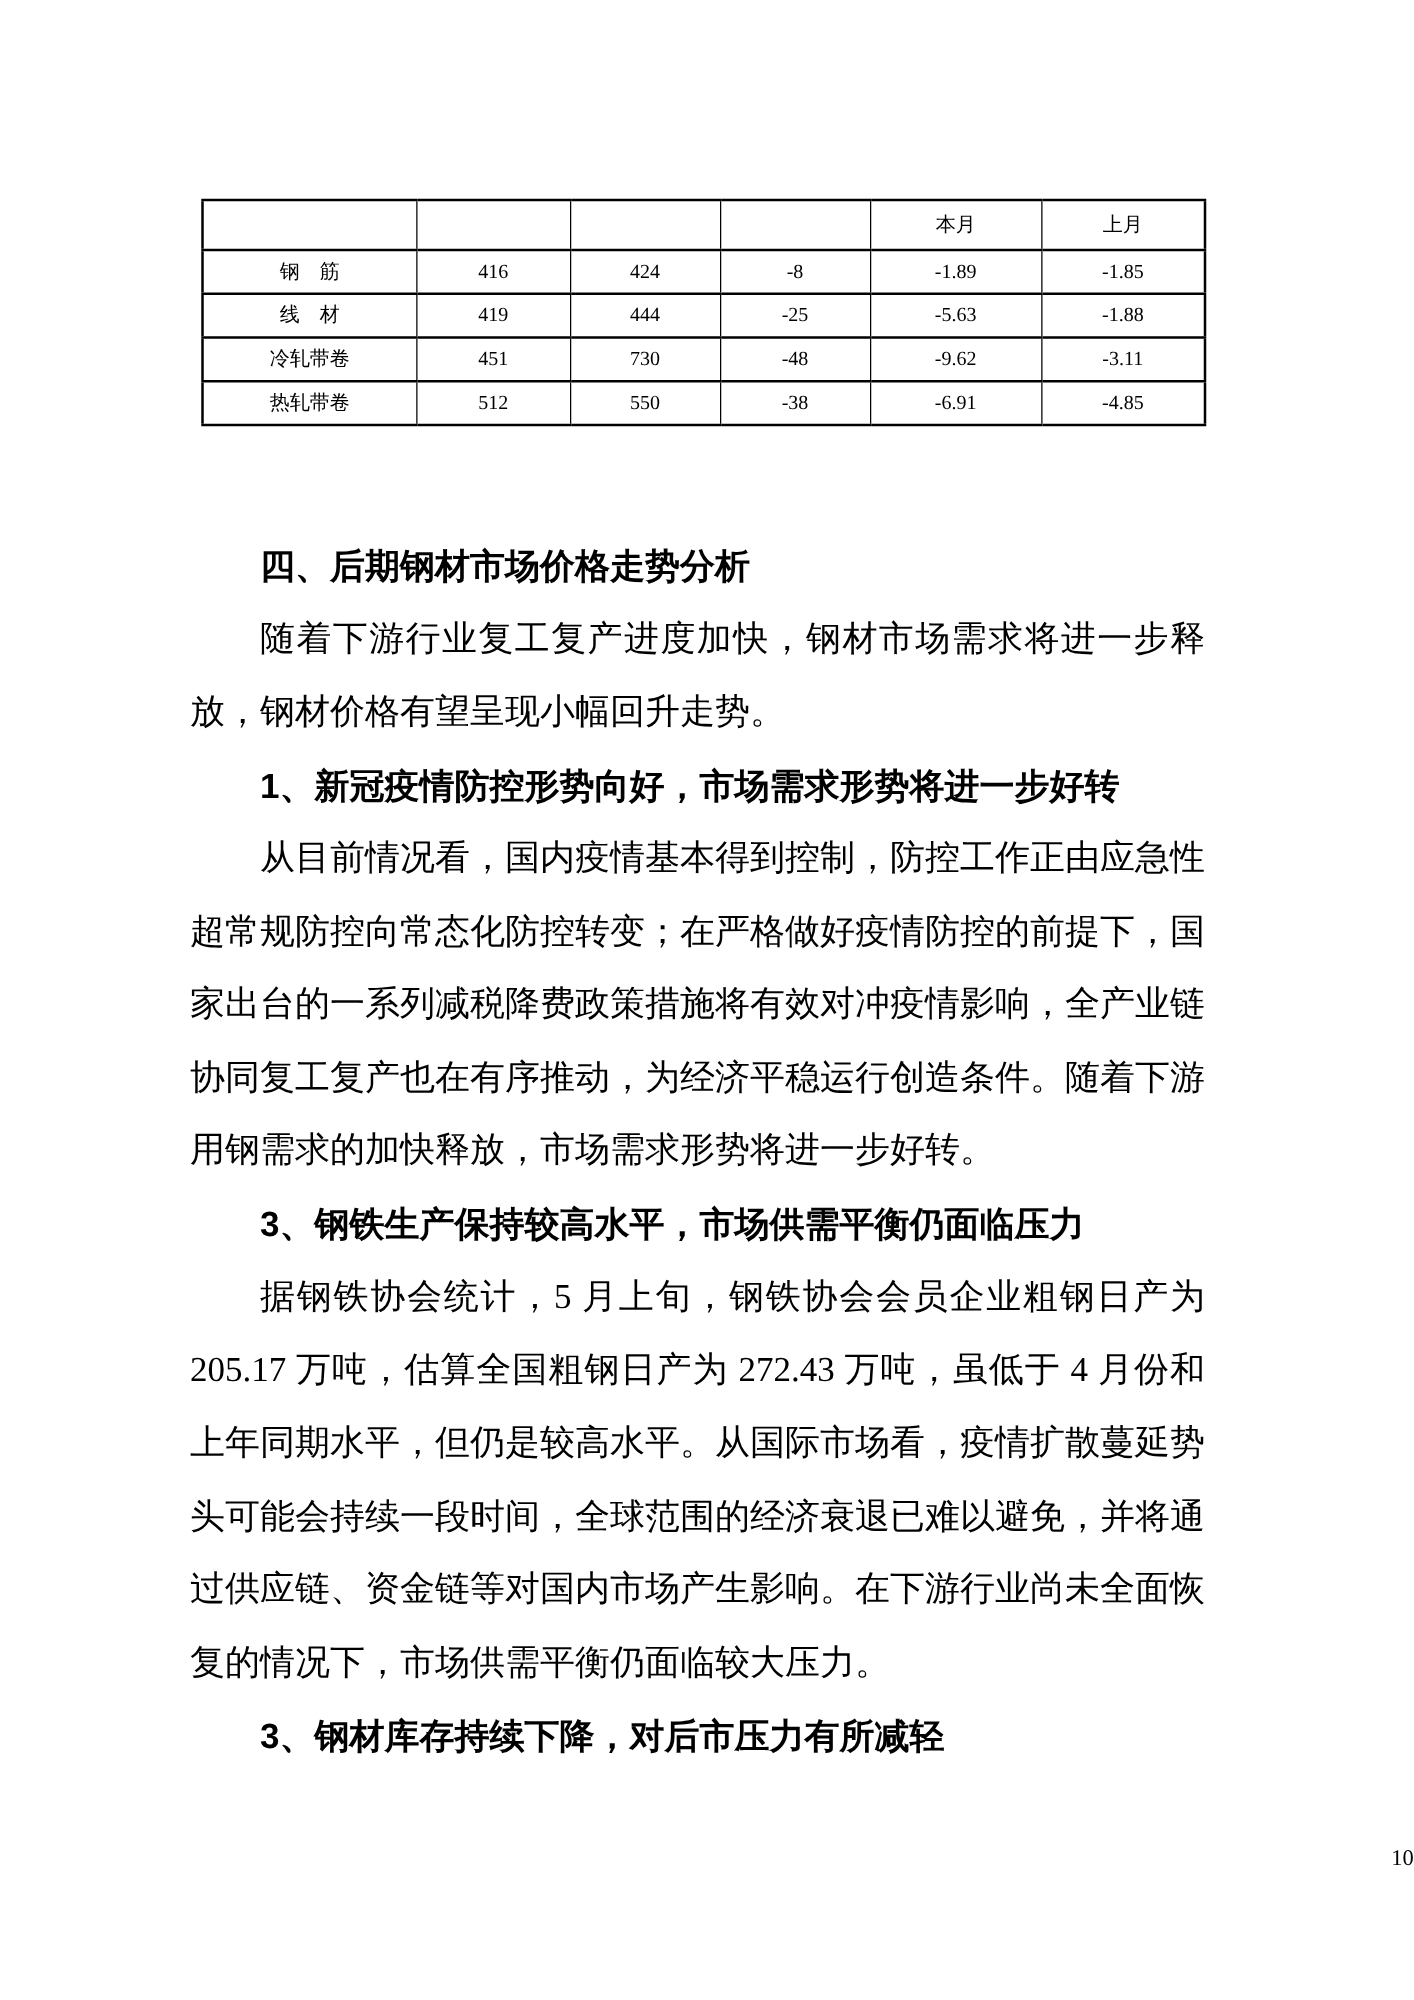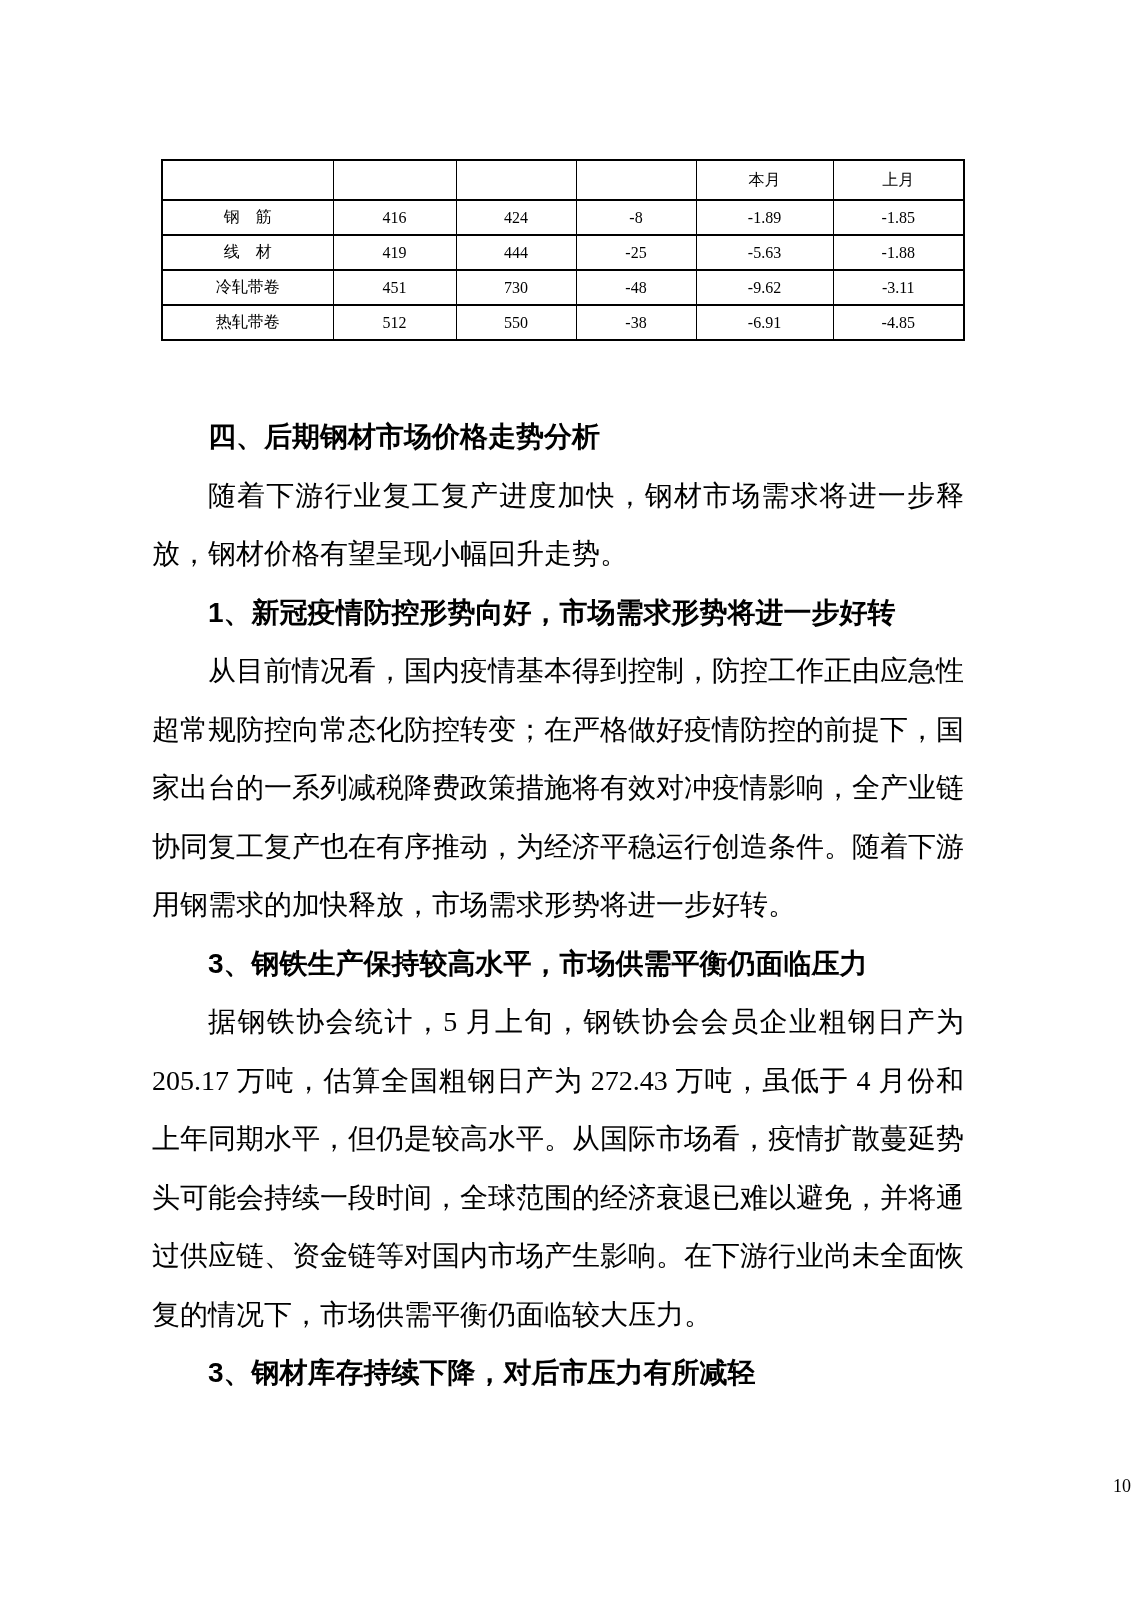--- a/index.html
+++ b/index.html
@@ -43,21 +43,21 @@
   .doc-table {
     border: 2px solid #000000;
   }
   .doc-table thead tr { height: 40px; }
   .doc-table tbody tr { height: 35px; }
 
   
   .content {
     position: absolute;
     left: 152px;
-    top: 408px;
+    top: 424px;
     width: 812px;
     font-size: 28px;
     line-height: 58.5px;
   }
   .content h2,
   .content h3,
   .content p {
     margin: 0;
     padding: 0;
   }

